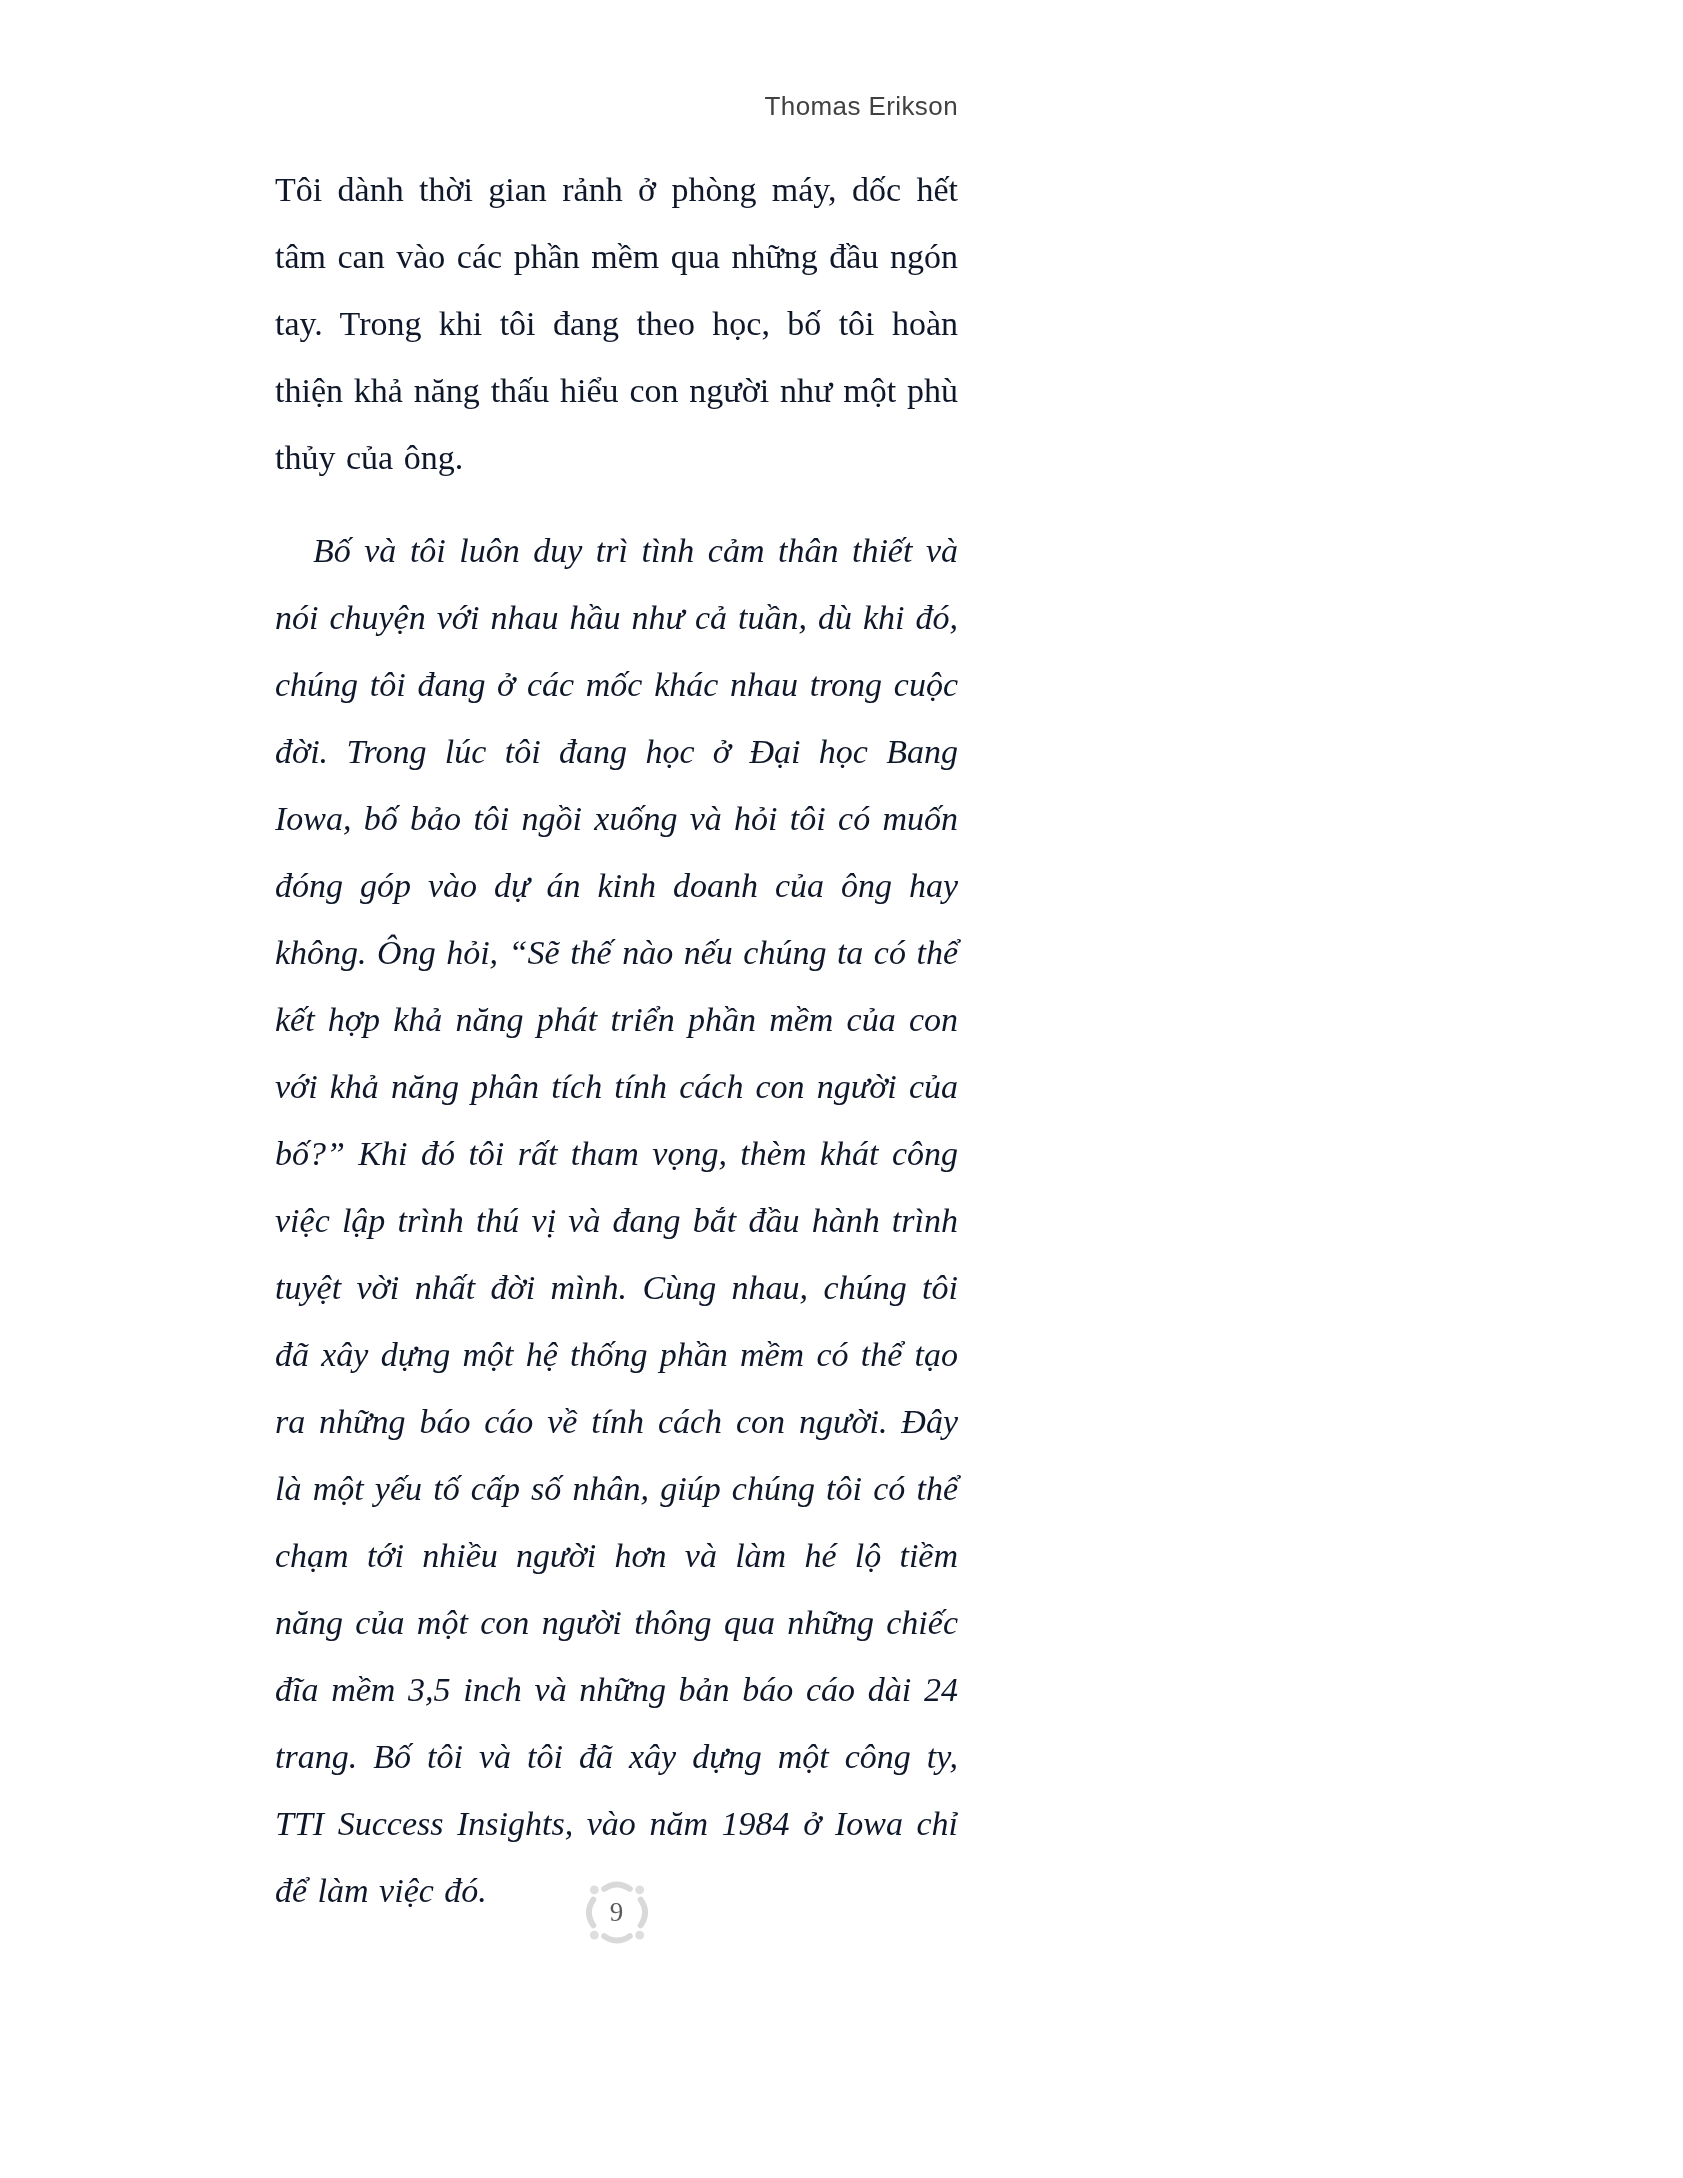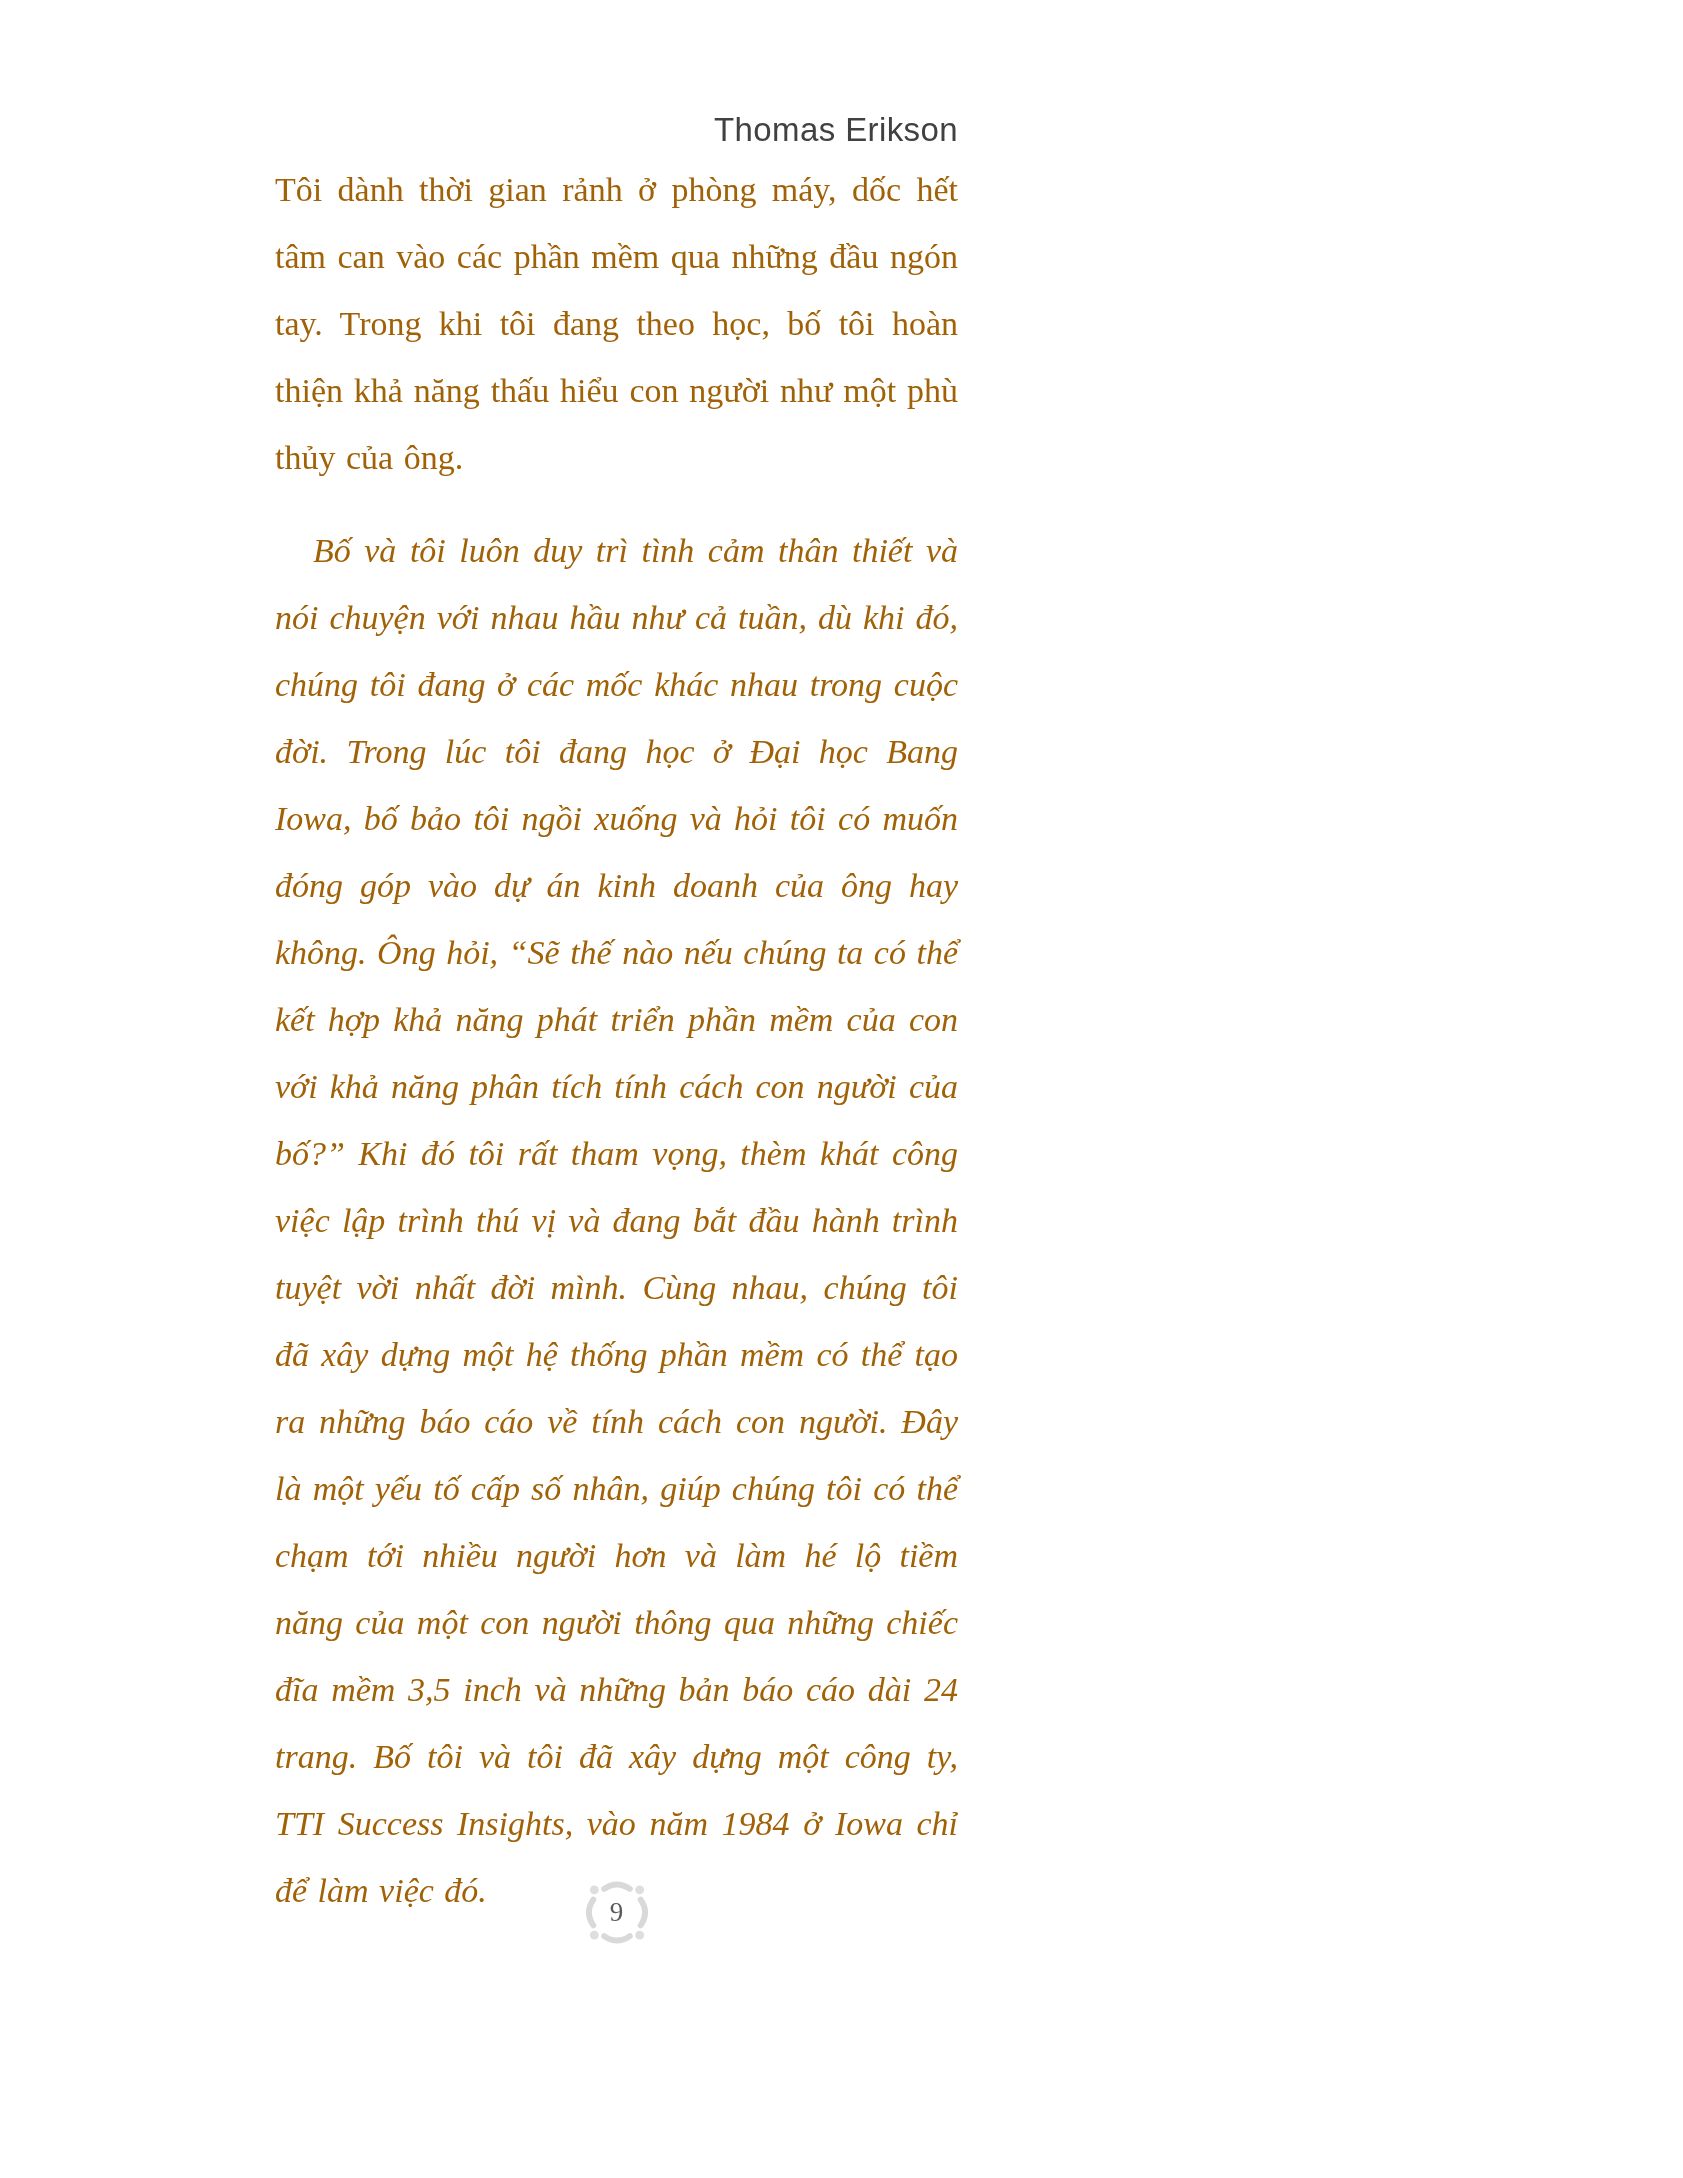--- a/index.html
+++ b/index.html
@@ -24,38 +24,37 @@
     left: 275px;
     top: 0;
     width: 683px;
     height: 2178px;
   }
   .running-head {
     position: absolute;
     top: 91px;
     right: 0;
     font-family: "Liberation Sans", sans-serif;
-    font-size: 33px;
+    font-size: 26px;
     font-weight: 400;
     color: #414141;
     letter-spacing: 0.4px;
     white-space: nowrap;
-    margin-top: 20px;
   }
   .body-text {
     position: absolute;
     top: 156px;
     left: 0;
     width: 100%;
   }
   p.para {
     margin: 0;
     font-size: 34px;
     line-height: 67px;
-    color: #a16207;
+    color: #0f172a;
     text-align: justify;
     text-justify: inter-word;
     word-spacing: 2px;
   }
   p.para-first {
     margin-bottom: 26px;
   }
   p.para-indent {
     text-indent: 38px;
     font-style: italic;

